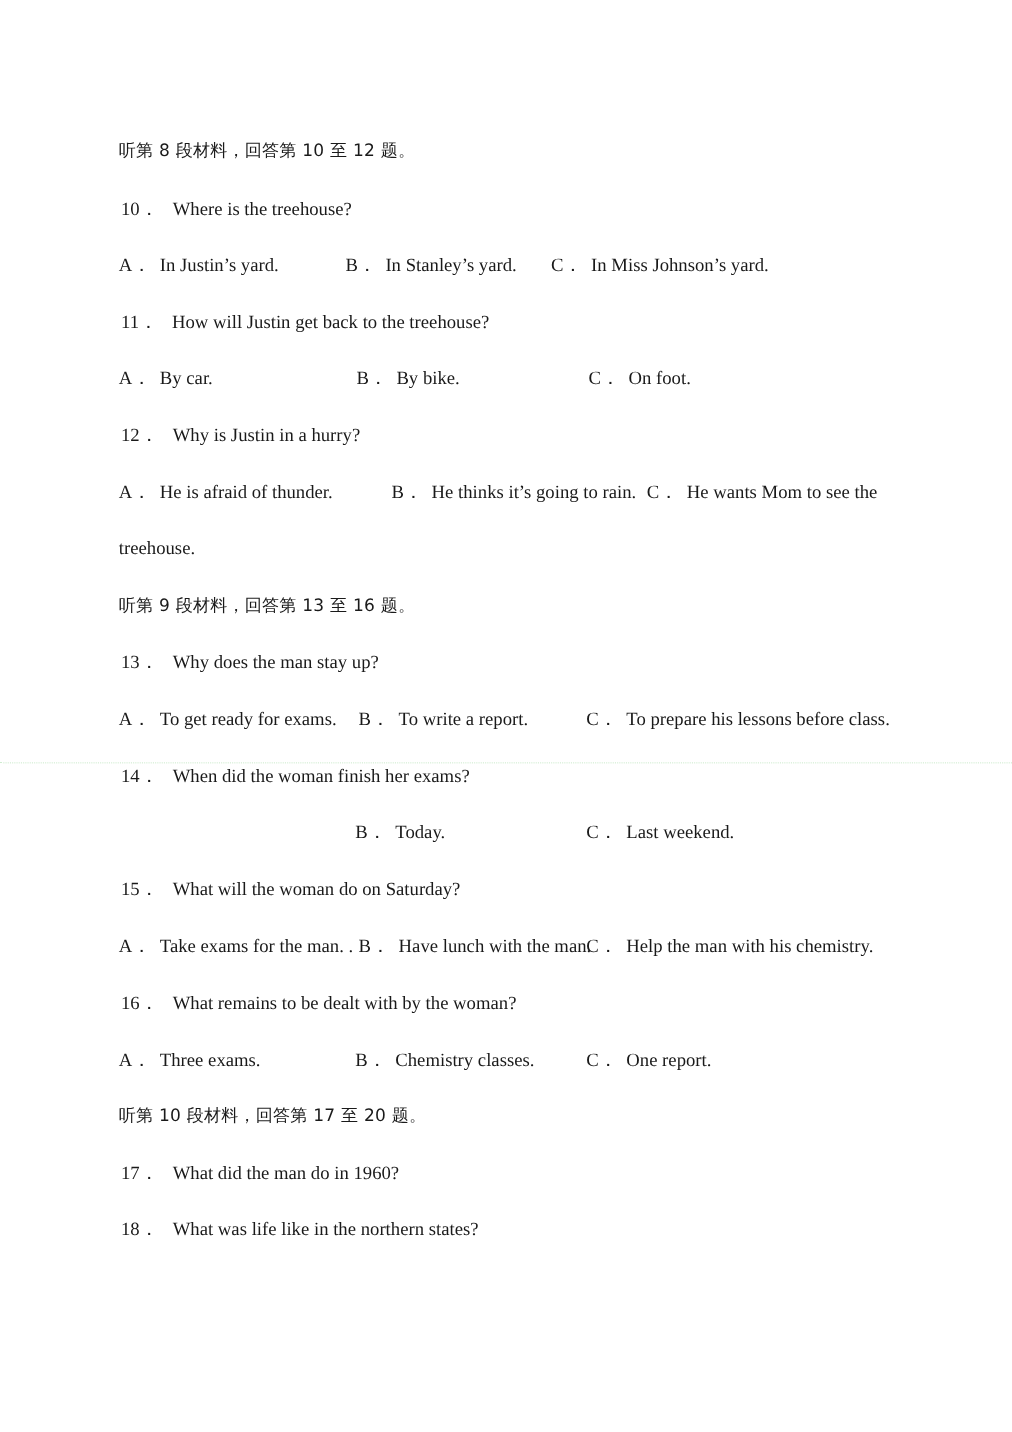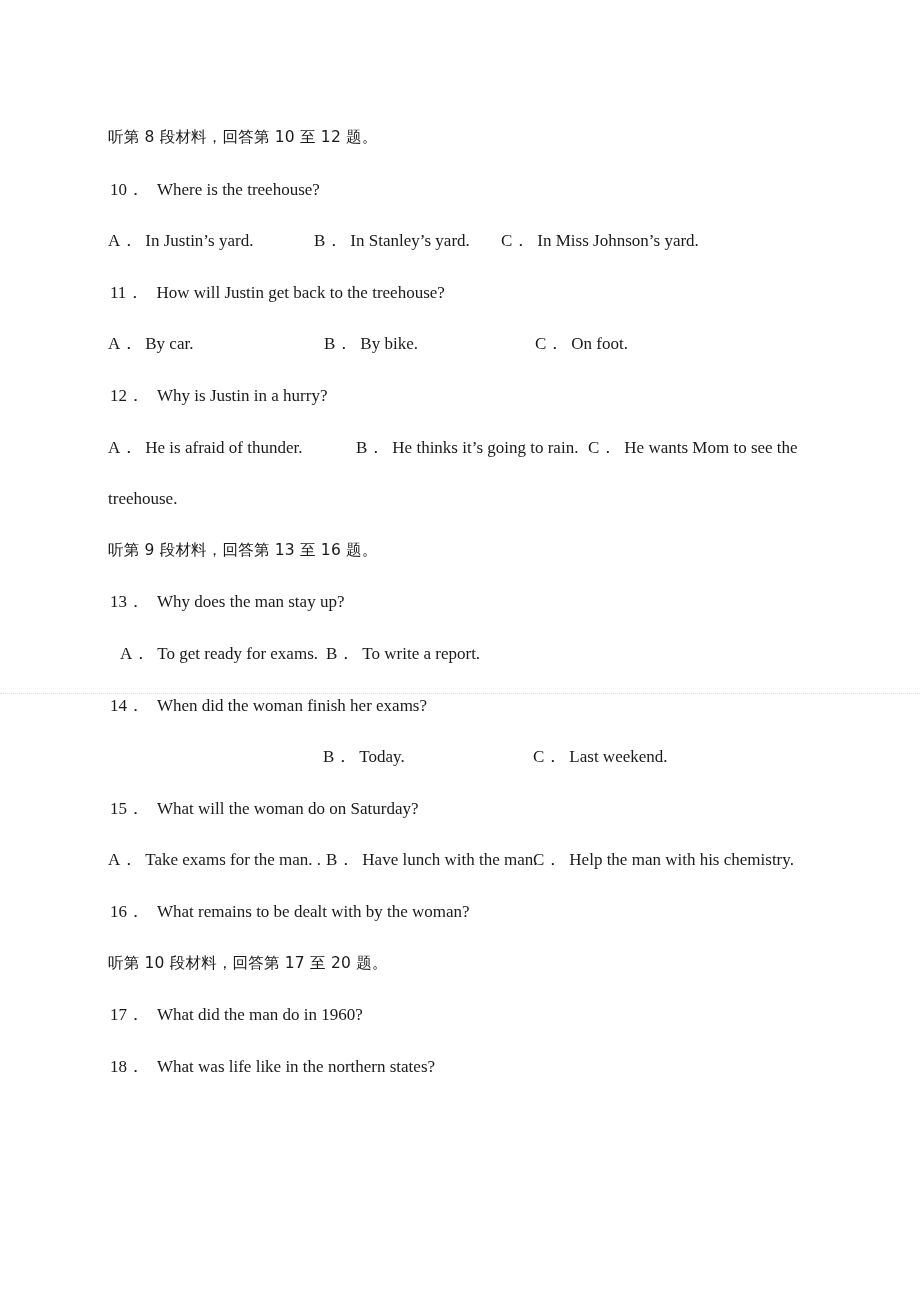--- a/index.html
+++ b/index.html
@@ -98,33 +98,39 @@
       <div class="line q-line"><span class="q-num">12．</span><span class="q-sep"></span><span>Why is Justin in a hurry?</span></div>
       <div class="line opt-row">
         <div class="opt" style="left: 0px;"><span class="tag">A．</span><span class="tag-sep"></span><span>He is afraid of thunder.</span></div>
         <div class="opt" style="left: 248px;"><span class="tag">B．</span><span class="tag-sep"></span><span>He thinks it’s going to rain.</span></div>
         <div class="opt" style="left: 480px;"><span class="tag">C．</span><span class="tag-sep"></span><span>He wants Mom to see the</span></div>
       </div>
       <div class="line cont-line">treehouse.</div>
       <div class="line sec-head">听第 9 段材料，回答第 13 至 16 题。</div>
       <div class="line q-line"><span class="q-num">13．</span><span class="q-sep"></span><span>Why does the man stay up?</span></div>
       <div class="line opt-row">
-        <div class="opt" style="left: 0px; margin-left: 12px;"><span class="tag">A．</span><span class="tag-sep"></span><span>To get ready for exams.</span></div>
+        <div class="opt" style="left: 0px;"><span class="tag">A．</span><span class="tag-sep"></span><span>To get ready for exams.</span></div>
         <div class="opt" style="left: 218px;"><span class="tag">B．</span><span class="tag-sep"></span><span>To write a report.</span></div>
+        <div class="opt" style="left: 425px;"><span class="tag">C．</span><span class="tag-sep"></span><span>To prepare his lessons before class.</span></div>
       </div>
       <div class="line q-line"><span class="q-num">14．</span><span class="q-sep"></span><span>When did the woman finish her exams?</span></div>
       <div class="line opt-row">
         <div class="opt" style="left: 215px;"><span class="tag">B．</span><span class="tag-sep"></span><span>Today.</span></div>
         <div class="opt" style="left: 425px;"><span class="tag">C．</span><span class="tag-sep"></span><span>Last weekend.</span></div>
       </div>
       <div class="line q-line"><span class="q-num">15．</span><span class="q-sep"></span><span>What will the woman do on Saturday?</span></div>
       <div class="line opt-row">
         <div class="opt" style="left: 0px;"><span class="tag">A．</span><span class="tag-sep"></span><span>Take exams for the man. .</span></div>
         <div class="opt" style="left: 218px;"><span class="tag">B．</span><span class="tag-sep"></span><span>Have lunch with the man.</span></div>
         <div class="opt" style="left: 425px;"><span class="tag">C．</span><span class="tag-sep"></span><span>Help the man with his chemistry.</span></div>
       </div>
       <div class="line q-line"><span class="q-num">16．</span><span class="q-sep"></span><span>What remains to be dealt with by the woman?</span></div>
+      <div class="line opt-row">
+        <div class="opt" style="left: 0px;"><span class="tag">A．</span><span class="tag-sep"></span><span>Three exams.</span></div>
+        <div class="opt" style="left: 215px;"><span class="tag">B．</span><span class="tag-sep"></span><span>Chemistry classes.</span></div>
+        <div class="opt" style="left: 425px;"><span class="tag">C．</span><span class="tag-sep"></span><span>One report.</span></div>
+      </div>
       <div class="line sec-head">听第 10 段材料，回答第 17 至 20 题。</div>
       <div class="line q-line"><span class="q-num">17．</span><span class="q-sep"></span><span>What did the man do in 1960?</span></div>
       <div class="line q-line"><span class="q-num">18．</span><span class="q-sep"></span><span>What was life like in the northern states?</span></div>
     </div>
   <div id="dotted-rule" style="top: 693px; border-top-color: rgb(207, 236, 207);"></div>
 </div>
 
 </body></html>

